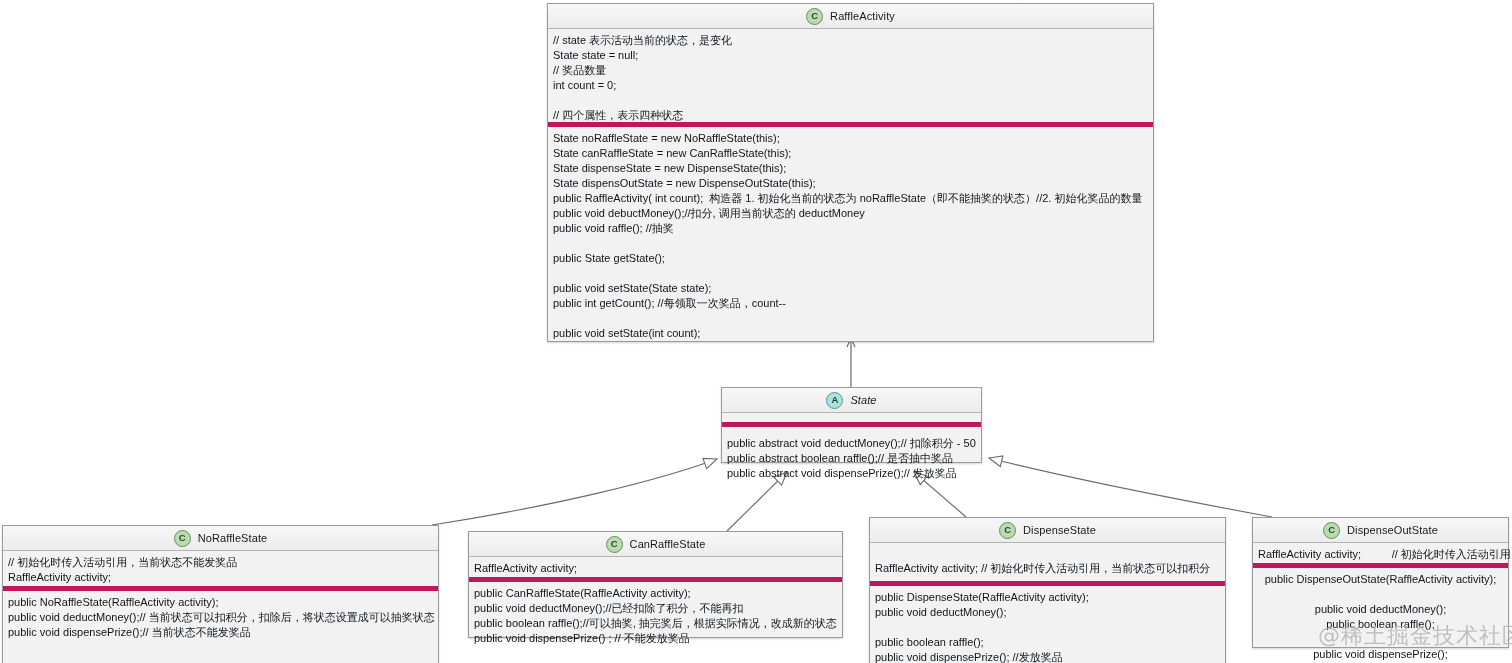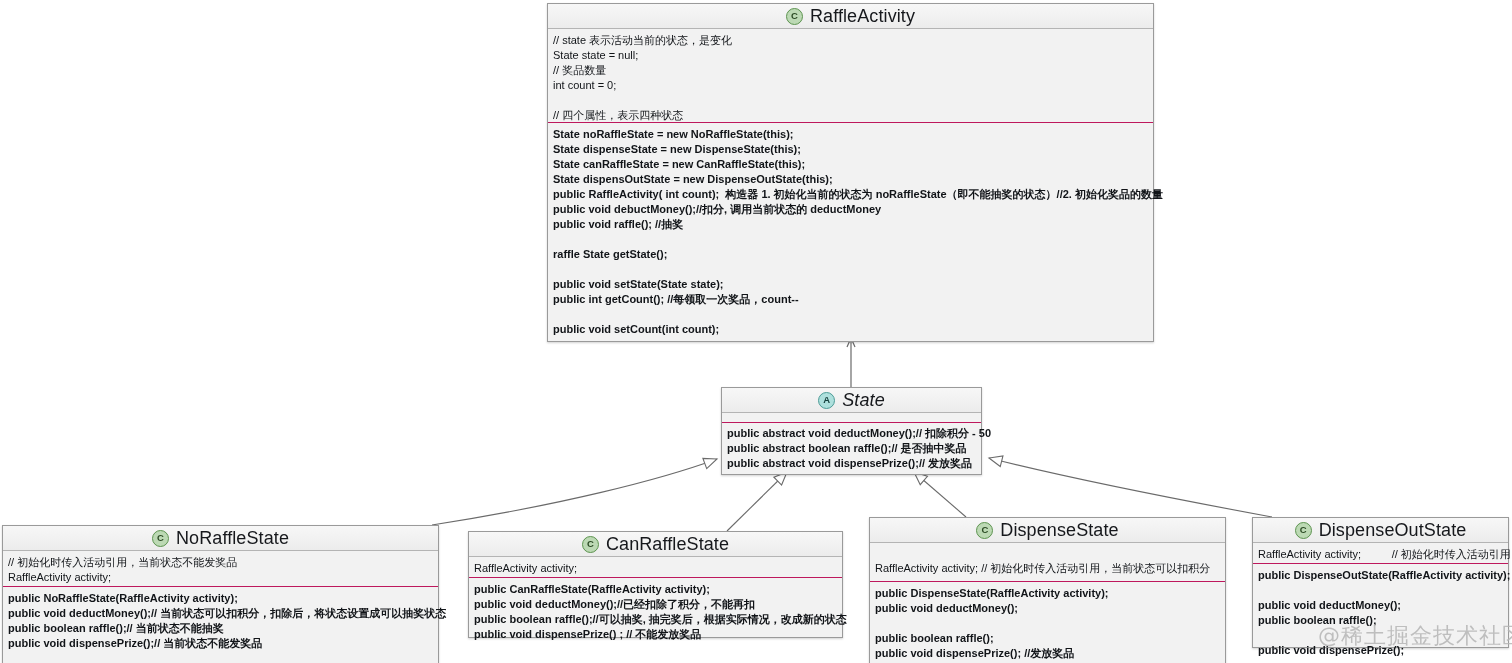--- a/index.html
+++ b/index.html
@@ -43,21 +43,21 @@
     box-sizing: border-box;
     height: 25px;
     display: flex;
     align-items: center;
     justify-content: center;
     gap: 7px;
     background: linear-gradient(to bottom, #f7f7f7 0%, #ececec 100%);
     border-bottom: 1px solid #b4b4b4;
   }
   .uml-header .title {
-    font-size: 18px;
+    font-size: 11px;
     color: #16181c;
     letter-spacing: 0.1px;
   }
   .uml-header .title.italic { font-style: italic; }
 
   .stereo-icon {
     width: 15px;
     height: 15px;
     border-radius: 50%;
     display: inline-flex;
@@ -78,56 +78,55 @@
     border: 1.4px solid #4d9c97;
     color: #17423f;
   }
 
   .uml-section {
     box-sizing: border-box;
     padding: 4px 5px 5px 5px;
     background: #f2f2f2;
   }
   .uml-section + .uml-section {
-    border-top: 1px solid #be185d;
-    font-weight: bold;
+    border-top: 5px solid #be185d;
   }
   .uml-line {
     font-size: 11px;
     line-height: 15px;
     color: #111418;
     white-space: pre;
     min-height: 15px;
   }
   .uml-line.blank { color: transparent; }
 
   
   #box-raffleactivity { left: 547px;  top: 3px;   width: 607px; }
   #box-raffleactivity .sec-fields { height: 93px; }
   #box-raffleactivity .sec-methods { height: 219px; }
 
   #box-state { left: 721px; top: 387px; width: 261px; }
   #box-state .sec-empty { height: 7px; }
-  #box-state .sec-methods { height: 52px; padding-top: 3px; }
+  #box-state .sec-methods { height: 40px; padding-top: 9px; }
 
   #box-noraffle { left: 2px; top: 525px; width: 437px; }
   #box-noraffle .sec-fields { height: 35px; }
   #box-noraffle .sec-methods { height: 89px; }
 
   #box-canraffle { left: 468px; top: 531px; width: 375px; }
   #box-canraffle .sec-fields { height: 20px; }
   #box-canraffle .sec-methods { height: 60px; }
 
   #box-dispense { left: 869px; top: 517px; width: 357px; }
   #box-dispense .sec-fields { height: 38px; padding-top: 18px; }
   #box-dispense .sec-methods { height: 84px; }
 
   #box-dispenseout { left: 1252px; top: 517px; width: 257px; }
   #box-dispenseout .sec-fields { height: 20px; }
-  #box-dispenseout .sec-methods { height: 84px; }
+  #box-dispenseout .sec-methods { height: 84px; text-align: center; }
 
   
   #watermark {
     position: absolute;
     left: 1318px;
     top: 621px;
     font-size: 22px;
     color: #b6b6b6;
     letter-spacing: 1px;
     white-space: nowrap;
@@ -180,33 +179,33 @@
     <div class="uml-section sec-fields">
       <div class="uml-line">// state 表示活动当前的状态，是变化</div>
       <div class="uml-line">State state = null;</div>
       <div class="uml-line">// 奖品数量</div>
       <div class="uml-line">int count = 0;</div>
       <div class="uml-line blank"></div>
       <div class="uml-line">// 四个属性，表示四种状态</div>
     </div>
     <div class="uml-section sec-methods">
       <div class="uml-line">State noRaffleState = new NoRaffleState(this);</div>
+      <div class="uml-line">State canRaffleState = new CanRaffleState(this);</div>
       <div class="uml-line">State dispenseState = new DispenseState(this);</div>
-      <div class="uml-line">State canRaffleState = new CanRaffleState(this);</div>
       <div class="uml-line">State dispensOutState = new DispenseOutState(this);</div>
       <div class="uml-line">public RaffleActivity( int count);  构造器 1. 初始化当前的状态为 noRaffleState（即不能抽奖的状态）//2. 初始化奖品的数量</div>
       <div class="uml-line">public void debuctMoney();//扣分, 调用当前状态的 deductMoney</div>
       <div class="uml-line">public void raffle(); //抽奖</div>
       <div class="uml-line blank"></div>
-      <div class="uml-line">raffle State getState();</div>
+      <div class="uml-line">public State getState();</div>
       <div class="uml-line blank"></div>
       <div class="uml-line">public void setState(State state);</div>
       <div class="uml-line">public int getCount(); //每领取一次奖品，count--</div>
       <div class="uml-line blank"></div>
-      <div class="uml-line">public void setCount(int count);</div>
+      <div class="uml-line">public void setState(int count);</div>
     </div>
   </div>
 
   <div class="uml-box" id="box-state">
     <div class="uml-header">
       <span class="stereo-icon a">A</span>
       <span class="title italic">State</span>
     </div>
     <div class="uml-section sec-empty"></div>
     <div class="uml-section sec-methods">
@@ -221,21 +220,20 @@
       <span class="stereo-icon c">C</span>
       <span class="title">NoRaffleState</span>
     </div>
     <div class="uml-section sec-fields">
       <div class="uml-line">// 初始化时传入活动引用，当前状态不能发奖品</div>
       <div class="uml-line">RaffleActivity activity;</div>
     </div>
     <div class="uml-section sec-methods">
       <div class="uml-line">public NoRaffleState(RaffleActivity activity);</div>
       <div class="uml-line">public void deductMoney();// 当前状态可以扣积分，扣除后，将状态设置成可以抽奖状态</div>
-      <div class="uml-line">public boolean raffle();// 当前状态不能抽奖</div>
       <div class="uml-line">public void dispensePrize();// 当前状态不能发奖品</div>
     </div>
   </div>
 
   <div class="uml-box" id="box-canraffle">
     <div class="uml-header">
       <span class="stereo-icon c">C</span>
       <span class="title">CanRaffleState</span>
     </div>
     <div class="uml-section sec-fields">

